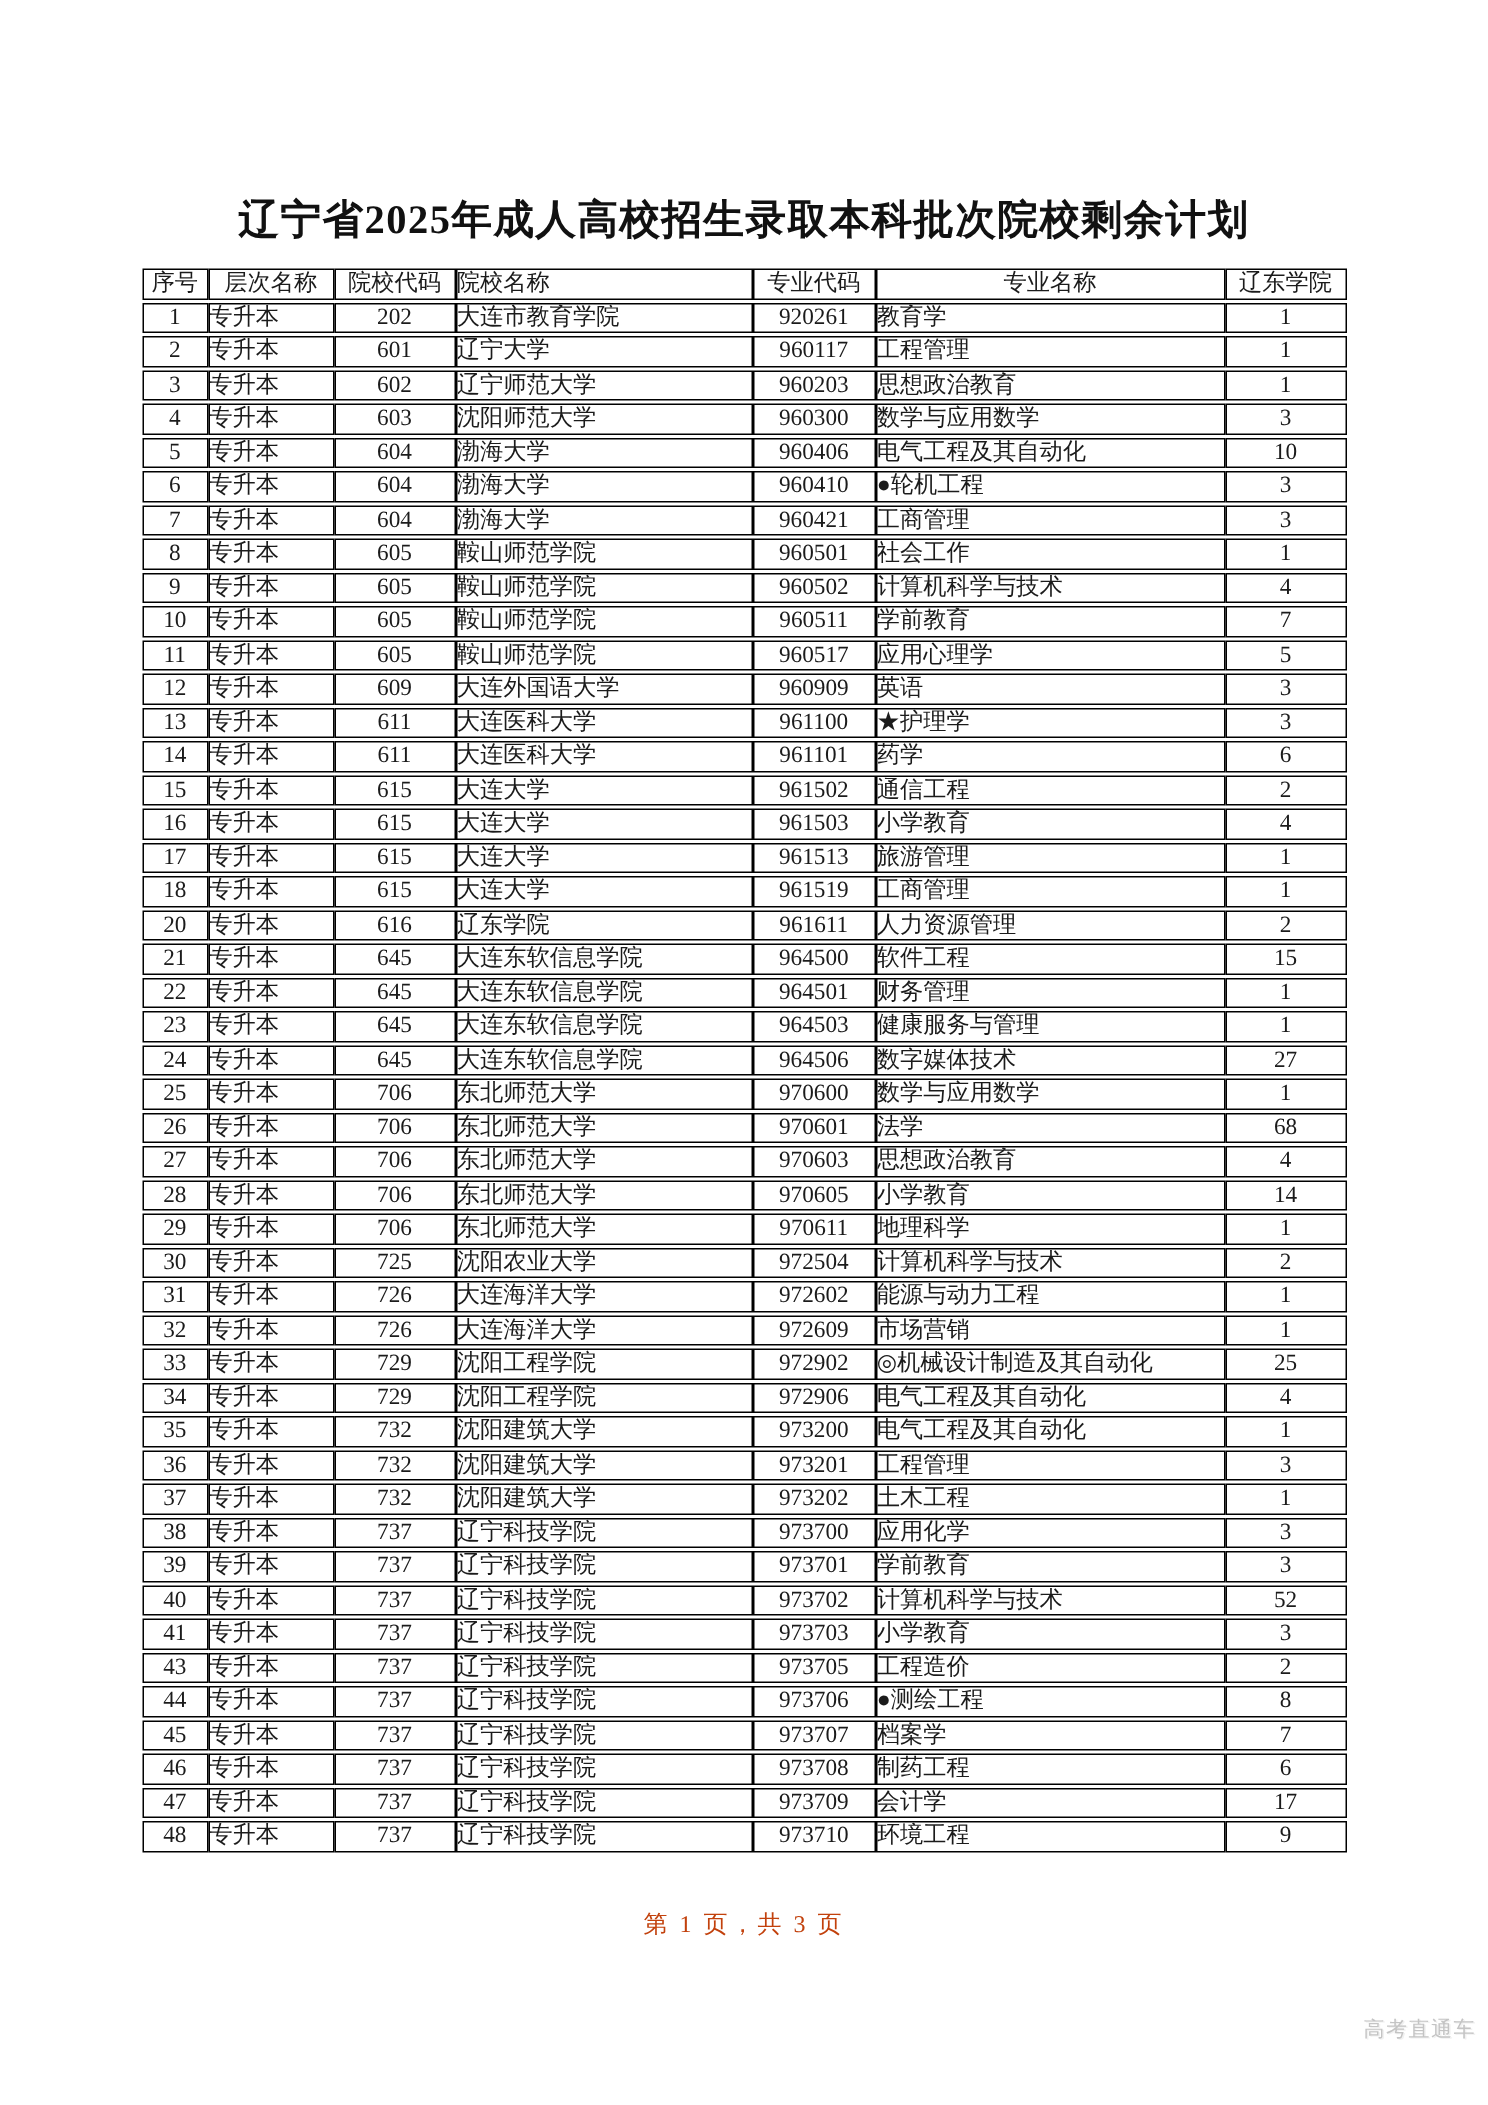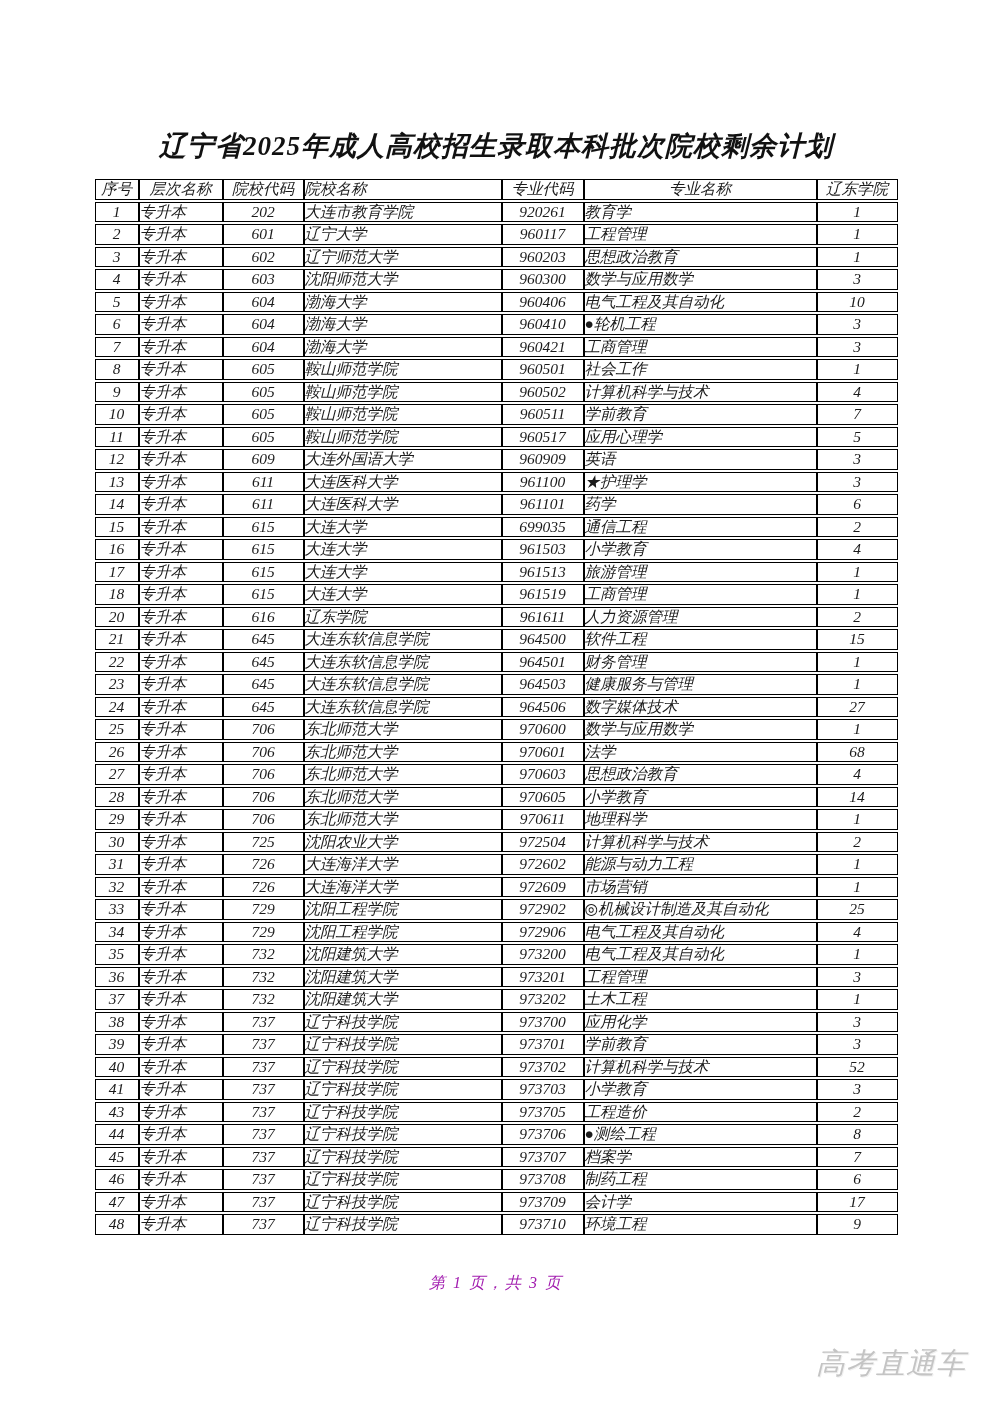--- a/index.html
+++ b/index.html
@@ -12,21 +12,20 @@
     height: 1403px;
     position: relative;
     font-family: "Liberation Serif", "DejaVu Serif", serif;
     color: #1b1b1b;
     overflow: hidden;
   }
   .page {
     width: 992px;
     height: 1356px;
     position: relative;
-    font-style: italic;
   }
   .title {
     margin: 0;
     padding-top: 128px;
     text-align: center;
     font-size: 27px;
     font-weight: bold;
     letter-spacing: 1px;
     color: #111111;
   }
@@ -63,27 +62,27 @@
   col.c2 { width: 81px; }
   col.c3 { width: 198px; }
   col.c4 { width: 82px; }
   col.c5 { width: 233px; }
   col.c6 { width: 81px; }
   .footer {
     margin-top: 36px;
     text-align: center;
     font-size: 16px;
     letter-spacing: 2px;
-    color: #a21caf;
+    color: #c2410c;
   }
   .watermark {
     position: absolute;
-    right: 26px;
+    right: 8px;
     top: 1344px;
-    font-size: 29px;
+    font-size: 14px;
     color: #c4c4c4;
     letter-spacing: 1px;
     text-shadow: 1px 1px 0 #f1f1f1;
     font-family: "Liberation Sans", "DejaVu Sans", sans-serif;
     text-align: right;
   }
 </style>
 </head>
 <body>
 
@@ -237,21 +236,21 @@
           <td class="c3">大连医科大学</td>
           <td class="c4">961101</td>
           <td class="c5">药学</td>
           <td class="c6">6</td>
         </tr>
         <tr>
           <td class="c0">15</td>
           <td class="c1">专升本</td>
           <td class="c2">615</td>
           <td class="c3">大连大学</td>
-          <td class="c4">699035</td>
+          <td class="c4">961502</td>
           <td class="c5">通信工程</td>
           <td class="c6">2</td>
         </tr>
         <tr>
           <td class="c0">16</td>
           <td class="c1">专升本</td>
           <td class="c2">615</td>
           <td class="c3">大连大学</td>
           <td class="c4">961503</td>
           <td class="c5">小学教育</td>

